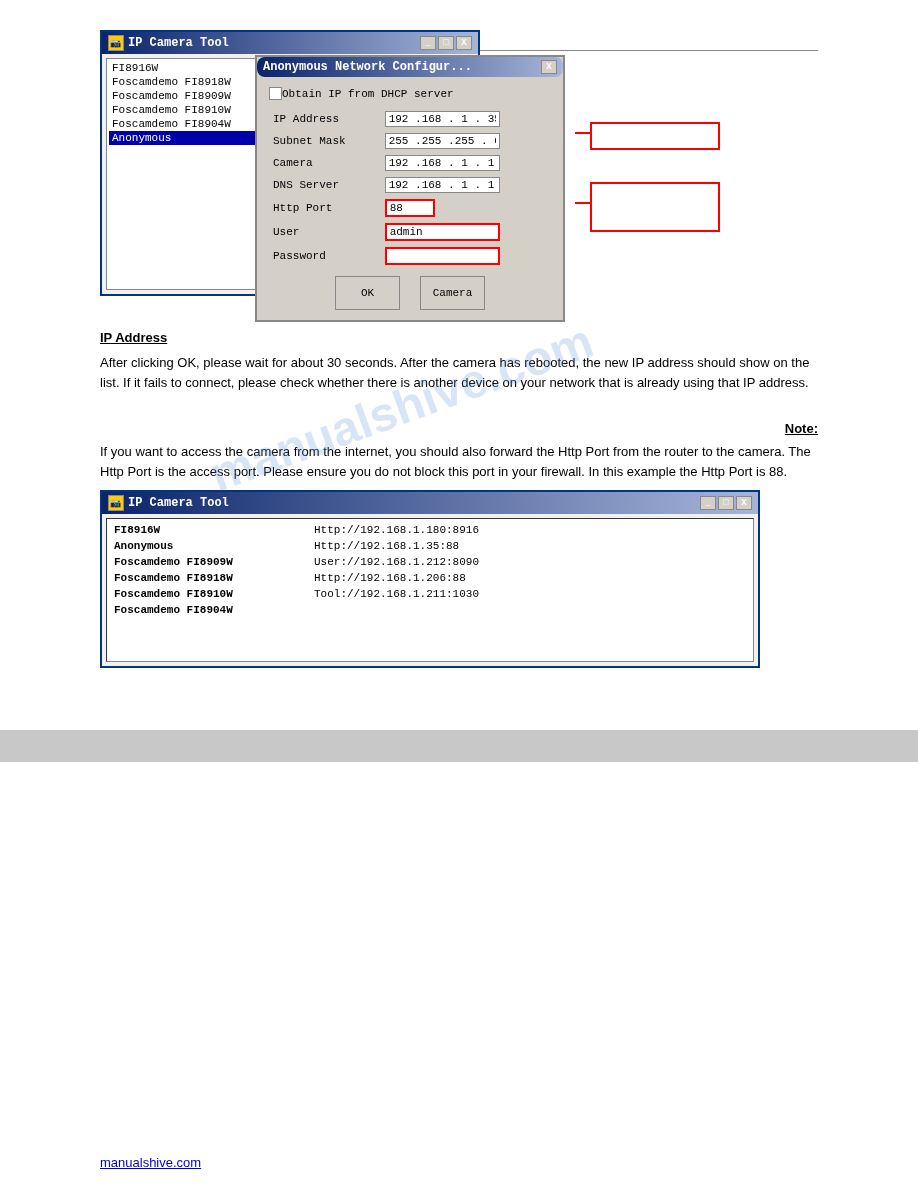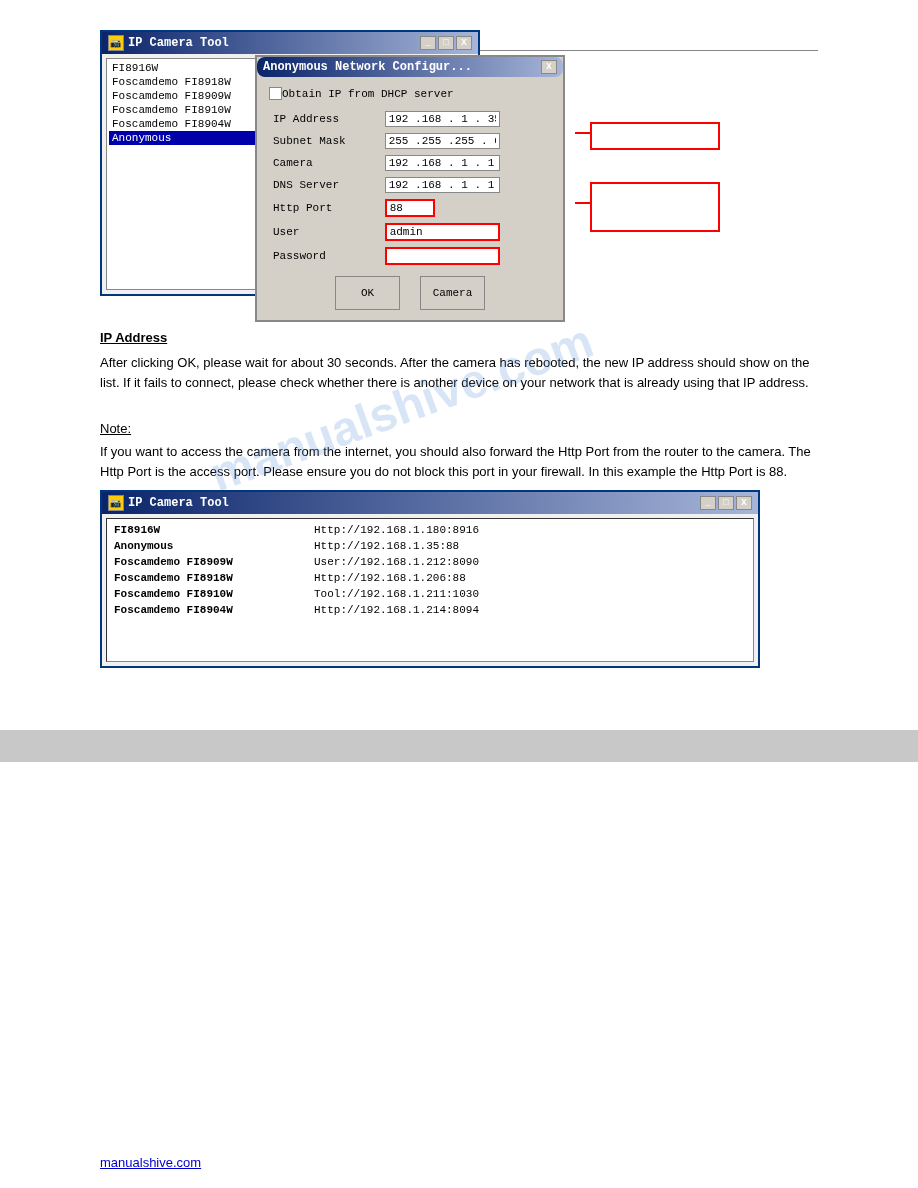--- a/index.html
+++ b/index.html
@@ -261,22 +261,23 @@
       margin-bottom: 8px;
     }
 
     .body-text {
       line-height: 1.5;
       margin-bottom: 29px;
     }
 
     .step-underline {
       text-decoration: underline;
-      font-weight: normal;
+      font-weight: bold;
       margin-bottom: 6px;
+      text-align: right;
     }
 
     .step-body {
       line-height: 1.5;
       margin-bottom: 6px;
     }
 
     
     .second-window-section {
       position: absolute;
@@ -487,21 +488,20 @@
         <div class="device-row">
           <span class="device-name-col">Foscamdemo FI8918W</span>
           <span class="device-url-col">Http://192.168.1.206:88</span>
         </div>
         <div class="device-row">
           <span class="device-name-col">Foscamdemo FI8910W</span>
           <span class="device-url-col">Tool://192.168.1.211:1030</span>
         </div>
         <div class="device-row">
           <span class="device-name-col">Foscamdemo FI8904W</span>
-          <span class="device-url-col">Http://192.168.1.214:8094</span>
         </div>
 
         <div style="height:40px;"></div>
       </div>
     </div>
   </div>
 </div>
 
 <div class="gray-bar"></div>
 

